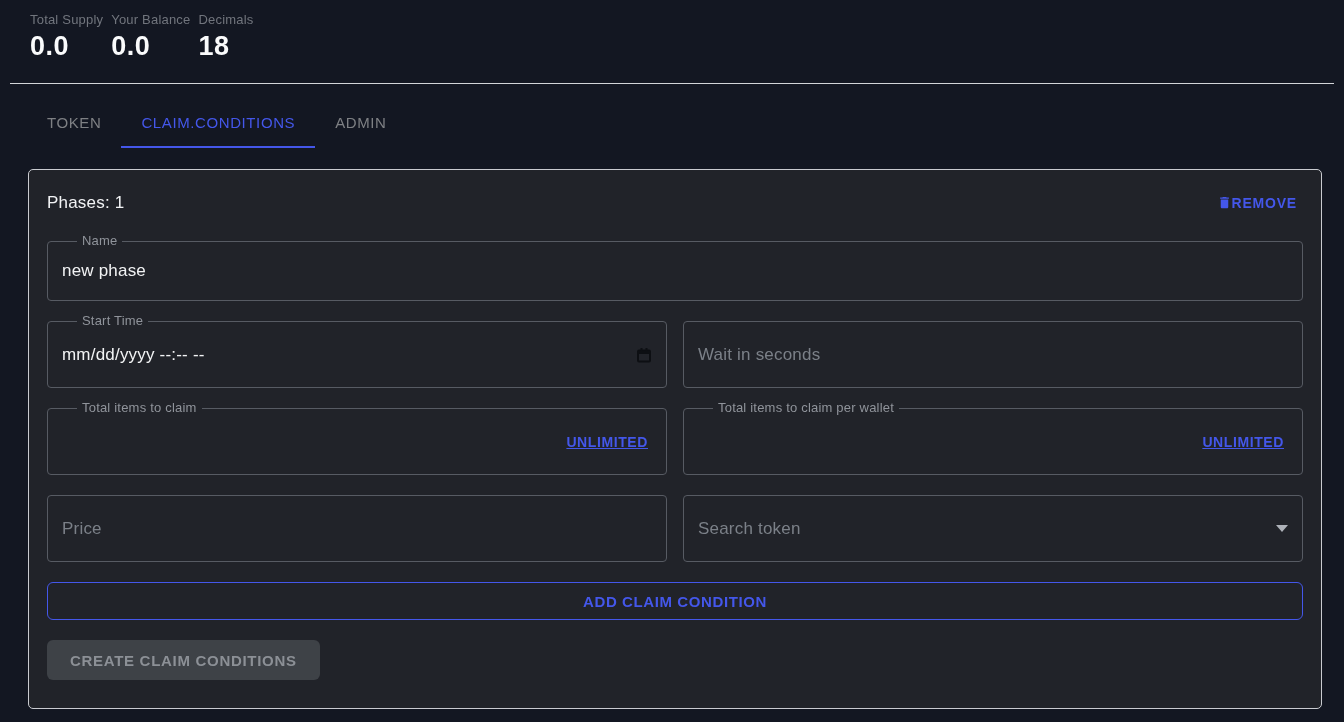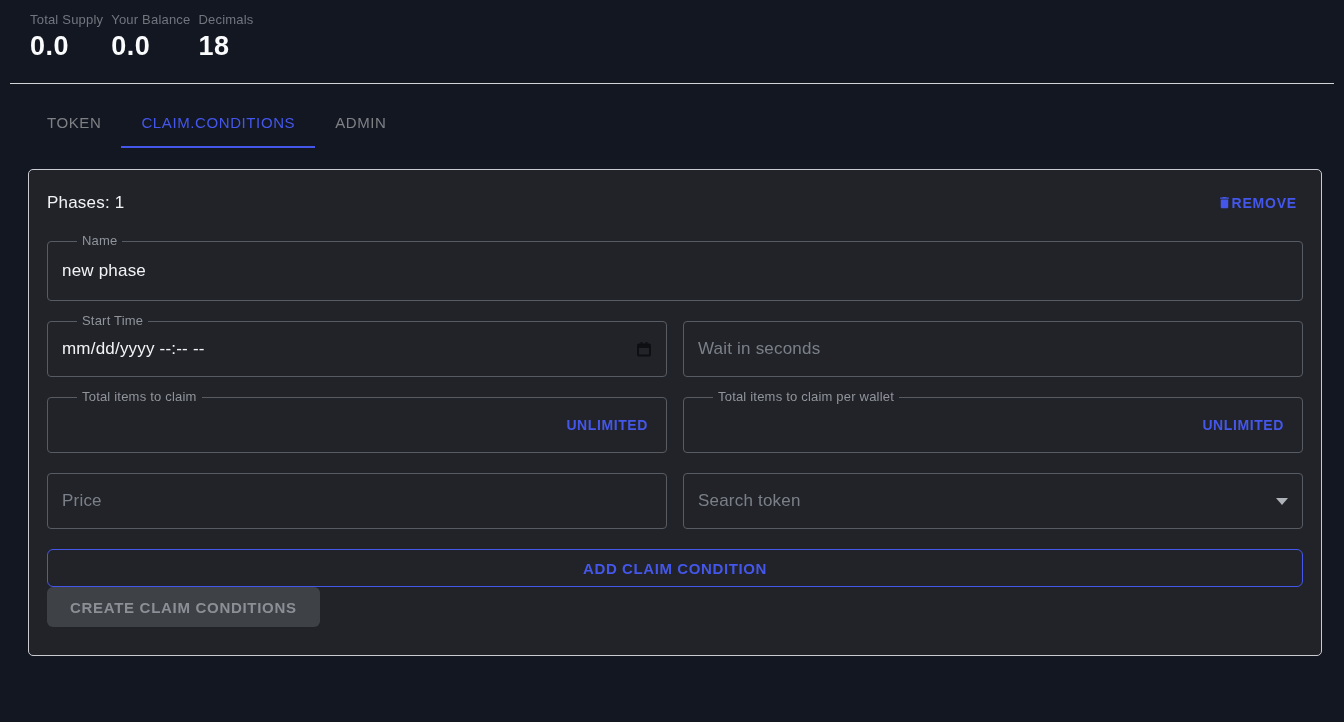--- a/index.html
+++ b/index.html
@@ -37,21 +37,21 @@
     display: flex; align-items: center; 
     background: none; border: none; cursor: pointer;
     color: #4457ea; font-size: 14px; font-weight: 700; letter-spacing: .8px;
     font-family: inherit; padding: 4px 6px;
   }
   
   .field {
     position: relative;
     border: 1px solid #575b63;
     border-radius: 4px;
-    height: 56px;
+    height: 67px;
     display: flex; align-items: center;
     padding: 0 14px;
     background: #212329;
   }
   .field.h60 { height: 60px; }
   .flabel {
     position: absolute; top: -9px; left: 2px;
     background: #212329; padding: 0 5px;
     font-size: 13px; color: #90949b; letter-spacing: .2px; margin-left: 27px;
   }
@@ -59,39 +59,39 @@
     flex: 1; min-width: 0;
     background: transparent; border: none; outline: none;
     font-family: inherit; font-size: 17px; color: #f2f3f4; letter-spacing: .2px;
   }
   .field input::placeholder { color: #7b8088; opacity: 1; }
   .row { display: grid; grid-template-columns: 1fr 1fr; gap: 16px; margin-bottom: 20px; }
   .mb { margin-bottom: 20px; }
   .unlimited-btn {
     background: none; border: none; cursor: pointer;
     color: #4457ea; font-size: 14px; font-weight: 700; letter-spacing: .6px;
-    font-family: inherit; padding: 2px 4px; white-space: nowrap;
+    font-family: inherit; padding: 2px 4px; white-space: nowrap; text-decoration: underline;
   }
   .caret {
     width: 0; height: 0; cursor: pointer;
     border-left: 6px solid transparent; border-right: 6px solid transparent;
     border-top: 7px solid #aeb2b9; margin-left: 8px;
   }
   .cal { flex: none; margin-left: 8px; cursor: pointer; }
   
   .add-btn {
     width: 100%; height: 38px;
     background: transparent; cursor: pointer;
     border: 1px solid #4457ea; border-radius: 6px;
     color: #4457ea; font-size: 15px; font-weight: 600; letter-spacing: .6px;
     font-family: inherit;
     text-align: center;
   }
   .create-btn {
-    height: 40px; padding: 0 23px;
+    margin-top: 20px; height: 40px; padding: 0 23px;
     background: #3e4247; border: none; border-radius: 6px; cursor: default;
     color: #8c9096; font-size: 15px; font-weight: 600; letter-spacing: .7px;
     font-family: inherit;
   }
 </style>
 </head>
 <body>
 
 <header class="stats">
   <div class="stat">

